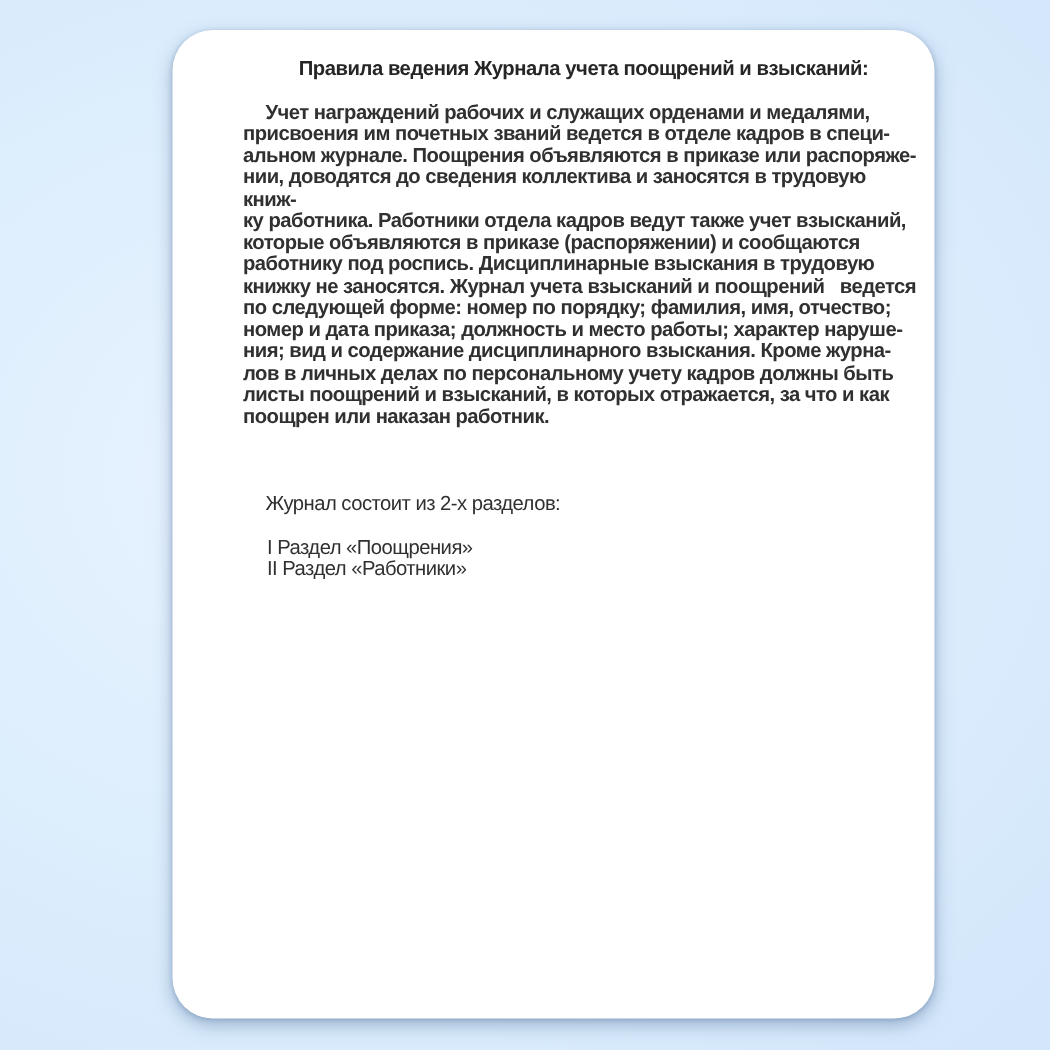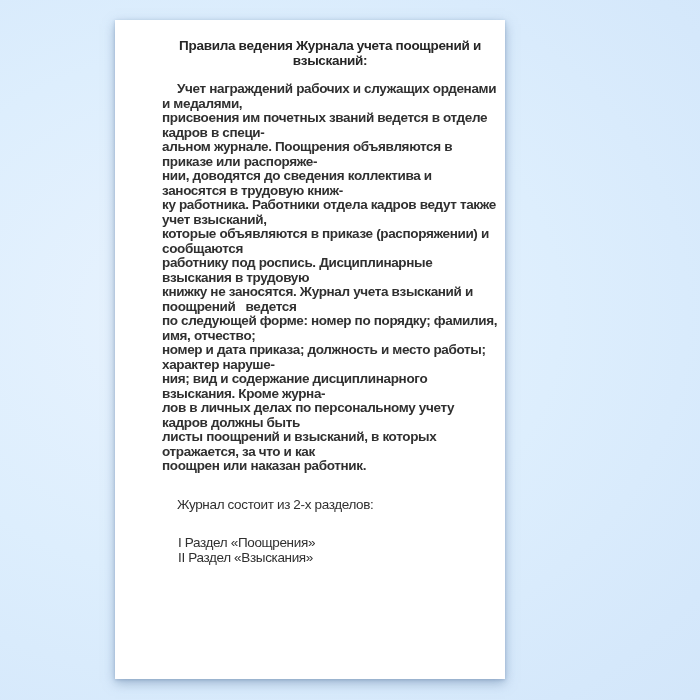--- a/index.html
+++ b/index.html
@@ -10,27 +10,28 @@
   .stage {
     position: relative;
     width: 700px; height: 700px;
     overflow: hidden;
     background: radial-gradient(ellipse 120% 95% at 32% 45%,
                 #e9f3fe 0%, #ddeefd 40%, #d5e8fb 70%, #cfe3f8 100%);
   }
   .page {
     position: absolute;
     left: 115px; top: 20px;
-    width: 390px; height: 659px;
+    width: 508px; height: 659px;
     box-sizing: border-box;
     background: #ffffff;
     box-shadow: 0 4px 11px rgba(106, 135, 172, 0.55),
                 0 1px 3px rgba(106, 135, 172, 0.40);
     padding: 0 7px 0 47px;
     color: #303030;
+    border-radius: 27px;
   }
   .doc-title {
     margin: 19px 0 0 0;
     font-size: 13.5px;
     font-weight: bold;
     line-height: 14.5px;
     letter-spacing: -0.3px;
     text-align: center;
     color: #262626;
   }
@@ -38,36 +39,36 @@
     margin: 14px 0 0 0;
     font-size: 13.5px;
     line-height: 14.5px;
     letter-spacing: -0.35px;
     white-space: pre-wrap;
     text-indent: 15px;
     color: #303030;
     font-weight: bold;
   }
   .sections-header {
-    margin: 24px 0 0 0;
+    margin: 44px 0 0 0;
     padding-left: 15px;
     font-size: 13.5px;
     line-height: 14.5px;
     letter-spacing: -0.35px;
     color: #303030;
   }
   .section-line {
     margin: 0;
     padding-left: 16px;
     font-size: 13.5px;
     line-height: 14.5px;
     letter-spacing: -0.35px;
     color: #303030;
   }
-  .section-line.first { margin-top: 24px; }
+  .section-line.first { margin-top: 14px; }
 </style>
 </head>
 <body>
 
 <div class="stage">
   <div class="page">
     <h1 class="doc-title">Правила ведения Журнала учета поощрений и взысканий:</h1>
     <p class="doc-par">Учет награждений рабочих и служащих орденами и медалями,
 присвоения им почетных званий ведется в отделе кадров в специ-
 альном журнале. Поощрения объявляются в приказе или распоряже-
@@ -77,15 +78,15 @@
 работнику под роспись. Дисциплинарные взыскания в трудовую
 книжку не заносятся. Журнал учета взысканий и поощрений   ведется
 по следующей форме: номер по порядку; фамилия, имя, отчество;
 номер и дата приказа; должность и место работы; характер наруше-
 ния; вид и содержание дисциплинарного взыскания. Кроме журна-
 лов в личных делах по персональному учету кадров должны быть
 листы поощрений и взысканий, в которых отражается, за что и как
 поощрен или наказан работник.</p>
     <p class="sections-header">Журнал состоит из 2-х разделов:</p>
     <p class="section-line first">I Раздел «Поощрения»</p>
-    <p class="section-line">II Раздел «Взыскания»</p>
+    <p class="section-line">II Раздел «Работники»</p>
   </div>
 </div>
 
 </body></html>

